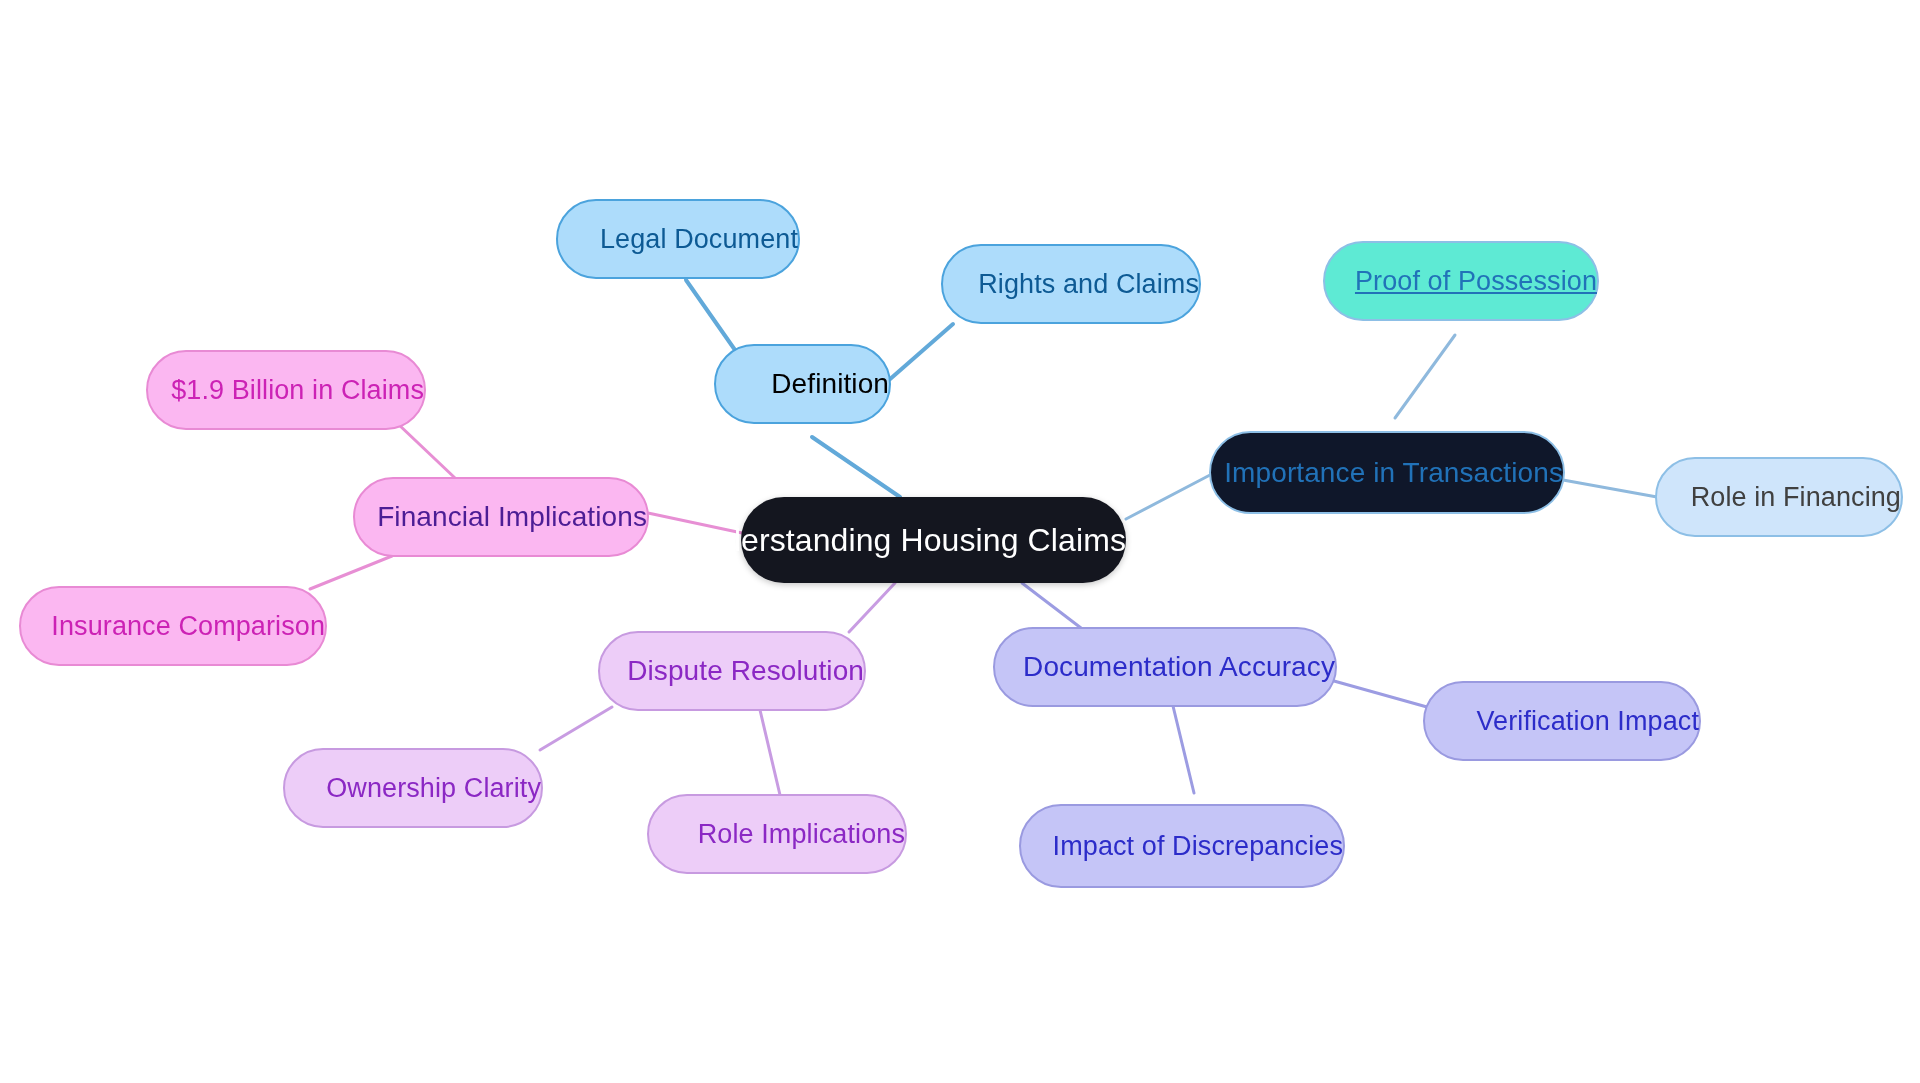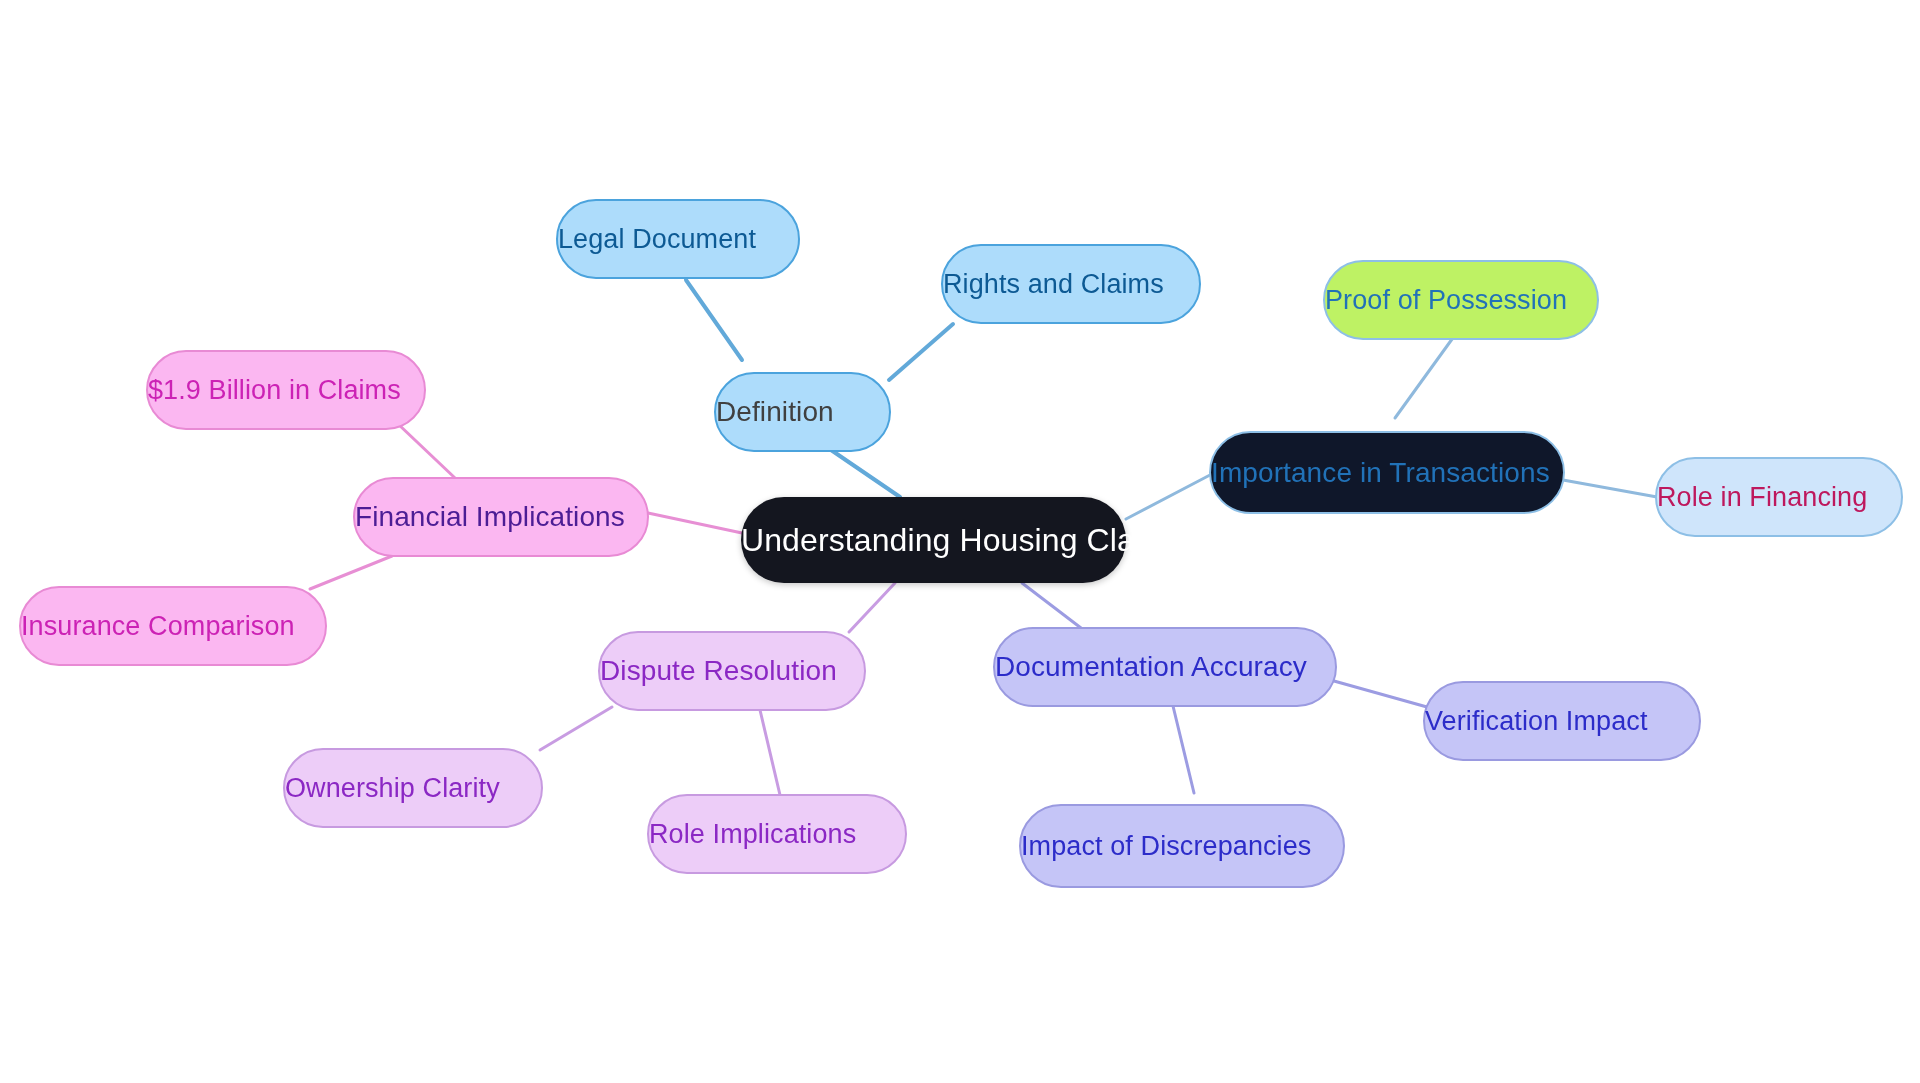--- a/index.html
+++ b/index.html
@@ -25,21 +25,21 @@
     top: 0;
     width: 1920px;
     height: 1083px;
     pointer-events: none;
   }
   .node {
     position: absolute;
     box-sizing: border-box;
     display: flex;
     align-items: center;
-    justify-content: flex-start;
+    justify-content: flex-end;
     text-align: center;
     border-radius: 999px;
     border-style: solid;
     border-width: 2px;
     white-space: nowrap;
     letter-spacing: 0.1px;
     z-index: 2;
   }
   .node.root {
     border-width: 0;
@@ -68,36 +68,36 @@
       <line x1="612" y1="707" x2="540" y2="750" stroke="#c89ce2" stroke-width="3" stroke-linecap="round"></line>
       <line x1="760" y1="710" x2="780" y2="795" stroke="#c89ce2" stroke-width="3" stroke-linecap="round"></line>
       <line x1="742" y1="533" x2="648" y2="513" stroke="#e78fd4" stroke-width="3" stroke-linecap="round"></line>
       <line x1="455" y1="478" x2="397" y2="423" stroke="#e78fd4" stroke-width="3" stroke-linecap="round"></line>
       <line x1="392" y1="556" x2="310" y2="589" stroke="#e78fd4" stroke-width="3" stroke-linecap="round"></line>
     </svg>
   <div id="node-layer">
       <div class="node root" style="left: 741px; top: 497px; width: 385px; height: 86px; background: rgb(20, 22, 31); color: rgb(255, 255, 255);">
         <span>Understanding Housing Claims</span>
       </div>
-      <div class="node branch" style="left: 714px; top: 372px; width: 177px; height: 80px; background: rgb(173, 220, 251); border-color: rgb(75, 163, 221); color: #404040;">
+      <div class="node branch" style="left: 714px; top: 344px; width: 177px; height: 80px; background: rgb(173, 220, 251); border-color: rgb(75, 163, 221); color: #000000;">
         <span>Definition</span>
       </div>
       <div class="node leaf" style="left: 556px; top: 199px; width: 244px; height: 80px; background: rgb(173, 220, 251); border-color: rgb(75, 163, 221); color: rgb(13, 90, 148);">
         <span>Legal Document</span>
       </div>
       <div class="node leaf" style="left: 941px; top: 244px; width: 260px; height: 80px; background: rgb(173, 220, 251); border-color: rgb(75, 163, 221); color: rgb(13, 90, 148);">
         <span>Rights and Claims</span>
       </div>
       <div class="node branch" style="left: 1209px; top: 418px; width: 356px; height: 83px; background: #0f172a; border-color: rgb(141, 191, 230); color: rgb(33, 114, 184); margin-top: 13px;">
         <span>Importance in Transactions</span>
       </div>
-      <div class="node leaf" style="left: 1323px; top: 260px; width: 276px; height: 80px; background: #bef264; border-color: rgb(141, 191, 230); color: rgb(33, 114, 184);">
+      <div class="node leaf" style="left: 1323px; top: 241px; width: 276px; height: 80px; background: #5eead4; border-color: rgb(141, 191, 230); color: rgb(33, 114, 184); text-decoration: underline;">
         <span>Proof of Possession</span>
       </div>
-      <div class="node leaf" style="left: 1655px; top: 457px; width: 248px; height: 80px; background: rgb(207, 229, 251); border-color: rgb(141, 191, 230); color: #be185d;">
+      <div class="node leaf" style="left: 1655px; top: 457px; width: 248px; height: 80px; background: rgb(207, 229, 251); border-color: rgb(141, 191, 230); color: #404040;">
         <span>Role in Financing</span>
       </div>
       <div class="node branch" style="left: 993px; top: 627px; width: 344px; height: 80px; background: rgb(197, 197, 247); border-color: rgb(154, 154, 224); color: rgb(44, 44, 201);">
         <span>Documentation Accuracy</span>
       </div>
       <div class="node leaf" style="left: 1423px; top: 681px; width: 278px; height: 80px; background: rgb(197, 197, 247); border-color: rgb(154, 154, 224); color: rgb(44, 44, 201);">
         <span>Verification Impact</span>
       </div>
       <div class="node leaf" style="left: 1019px; top: 792px; width: 326px; height: 84px; background: rgb(197, 197, 247); border-color: rgb(154, 154, 224); color: rgb(44, 44, 201); margin-top: 12px;">
         <span>Impact of Discrepancies</span>

